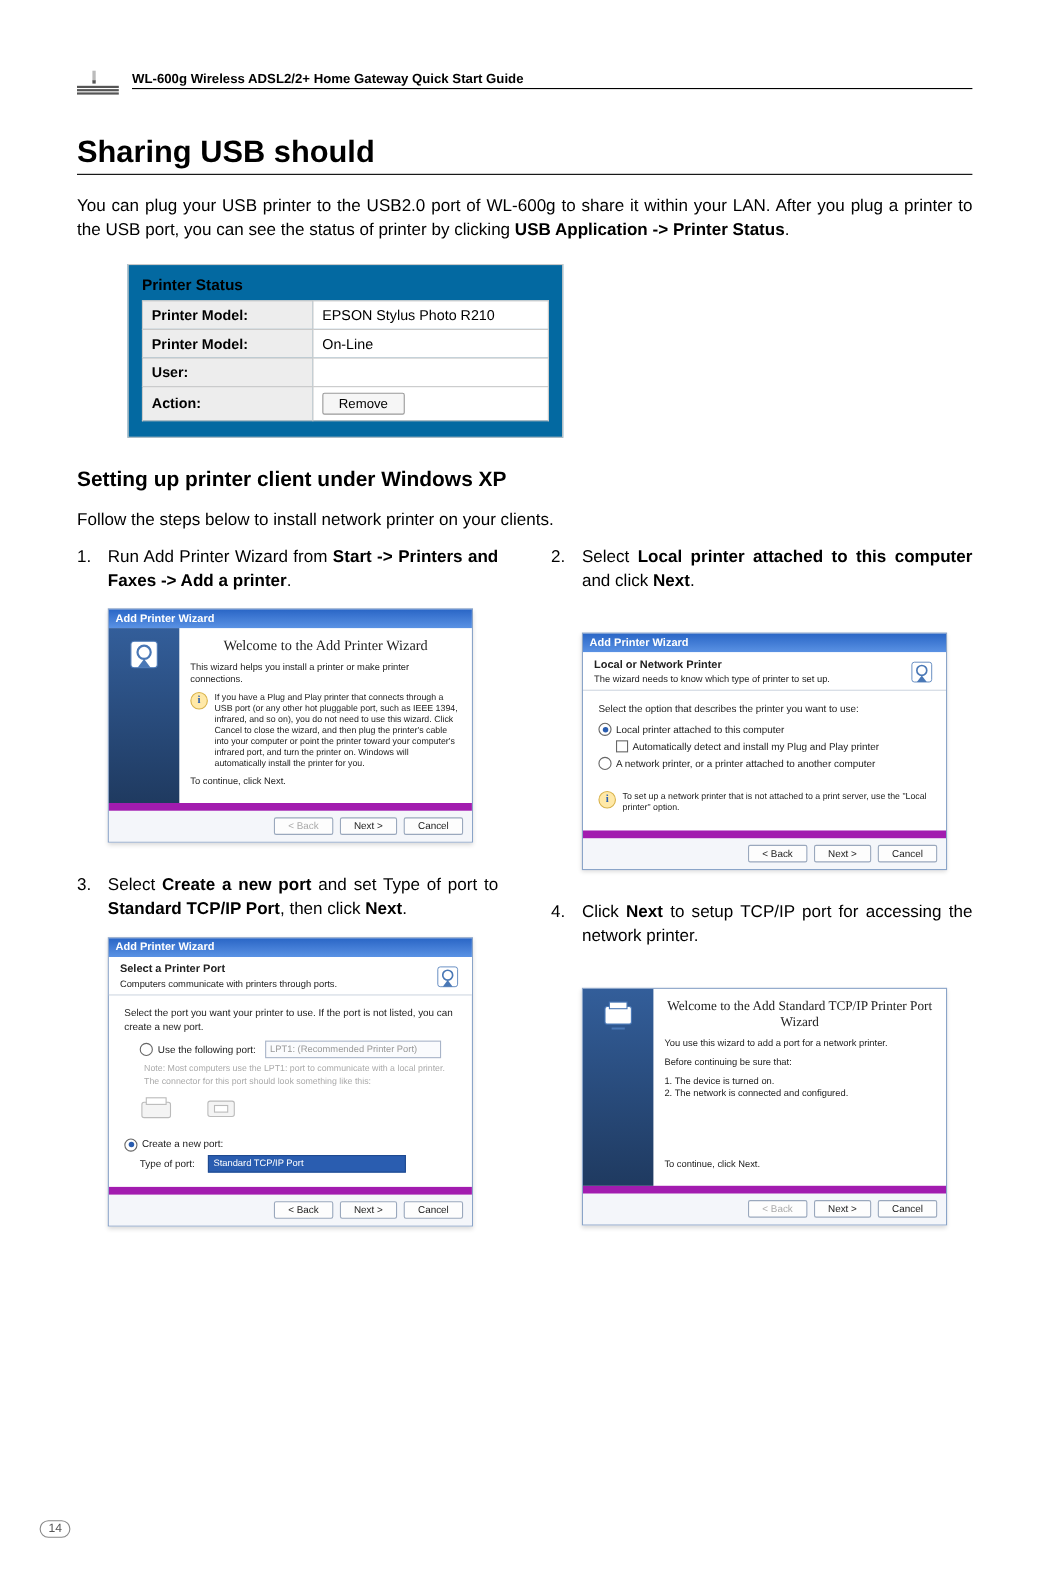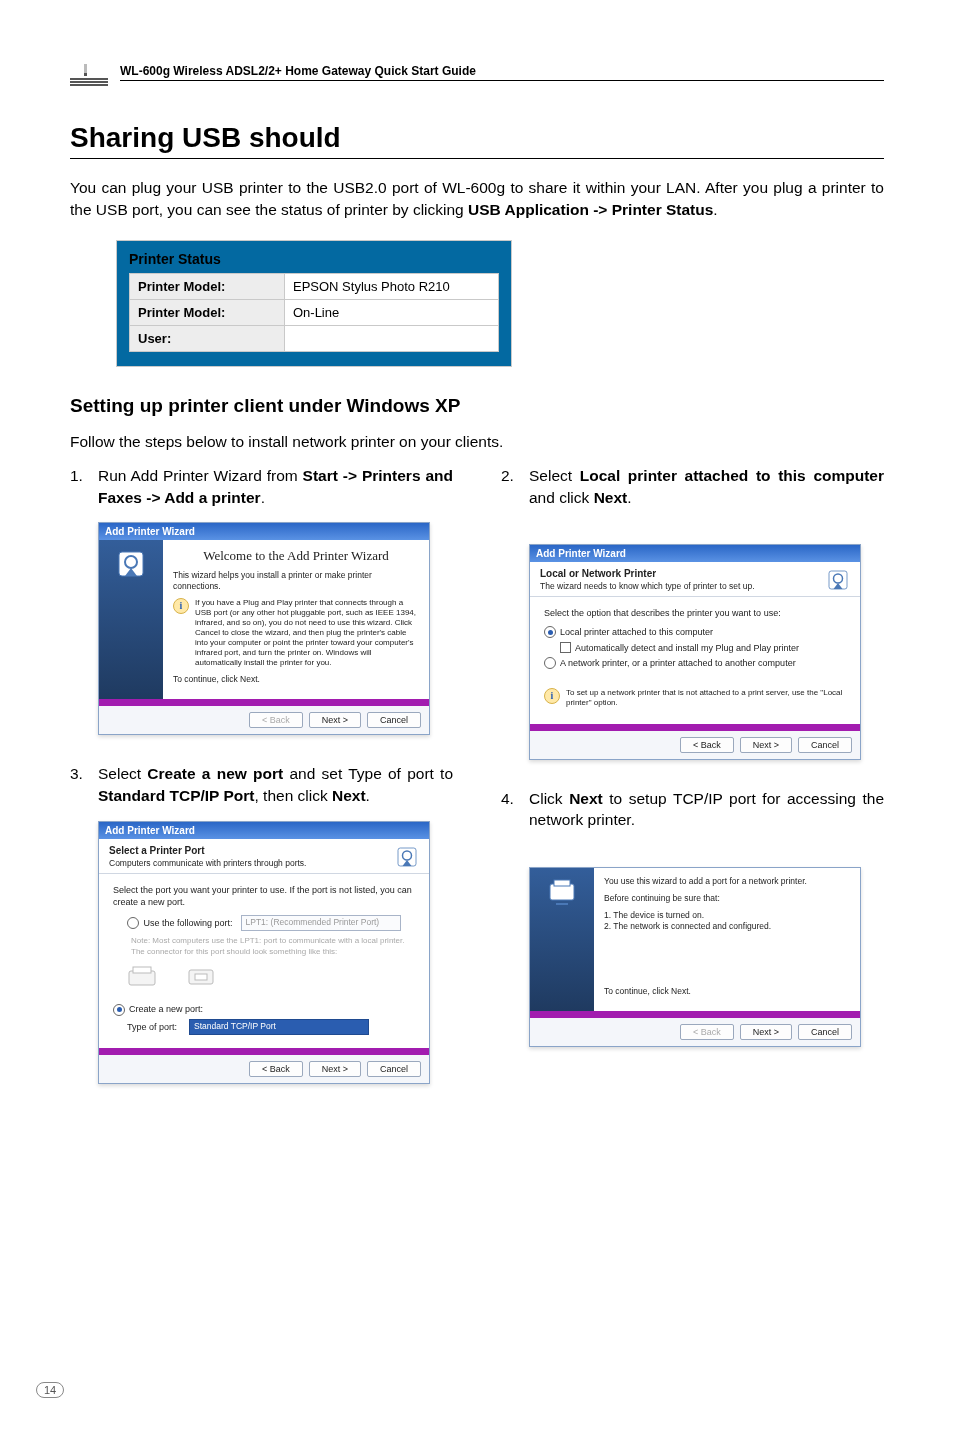--- a/index.html
+++ b/index.html
@@ -296,20 +296,26 @@
         <td>EPSON Stylus Photo R210</td>
       </tr>
       <tr>
         <td>Printer Model:</td>
         <td>On-Line</td>
       </tr>
       <tr>
         <td>User:</td>
         <td></td>
       </tr>
+      <tr>
+        <td>Action:</td>
+        <td>
+          <span class="remove-btn">Remove</span>
+        </td>
+      </tr>
     </tbody>
       </table>
   </div>
 
   <h2>Setting up printer client under Windows XP</h2>
   <div class="subtext">Follow the steps below to install network printer on your clients.</div>
 
   <div class="columns">
 
     <div class="col">
@@ -476,20 +482,21 @@
       <div class="wizard">
         <div class="wizard-body-row">
           <div class="wizard-side">
             <svg width="32" height="32" viewBox="0 0 32 32">
               <rect x="4" y="8" width="24" height="16" rx="2" fill="#fff" stroke="#4a78b6"></rect>
               <rect x="8" y="4" width="16" height="6" fill="#fff" stroke="#4a78b6"></rect>
               <path d="M10 28 L22 28" stroke="#4a78b6" stroke-width="2"></path>
             </svg>
           </div>
           <div class="wizard-main">
+            <div class="wizard-h" style="font-size:12px;">Welcome to the Add Standard TCP/IP Printer Port Wizard</div>
             <div class="wizard-sub">You use this wizard to add a port for a network printer.</div>
             <div class="wizard-sub">Before continuing be sure that:</div>
             <div class="wizard-sub" style="margin:0;">1.  The device is turned on.</div>
             <div class="wizard-sub">2.  The network is connected and configured.</div>
             <div style="height:48px;"></div>
             <div class="wizard-sub">To continue, click Next.</div>
           </div>
         </div>
         <div class="wizard-btnrow">
           <span class="wbtn wbtn-disabled">&lt; Back</span>

